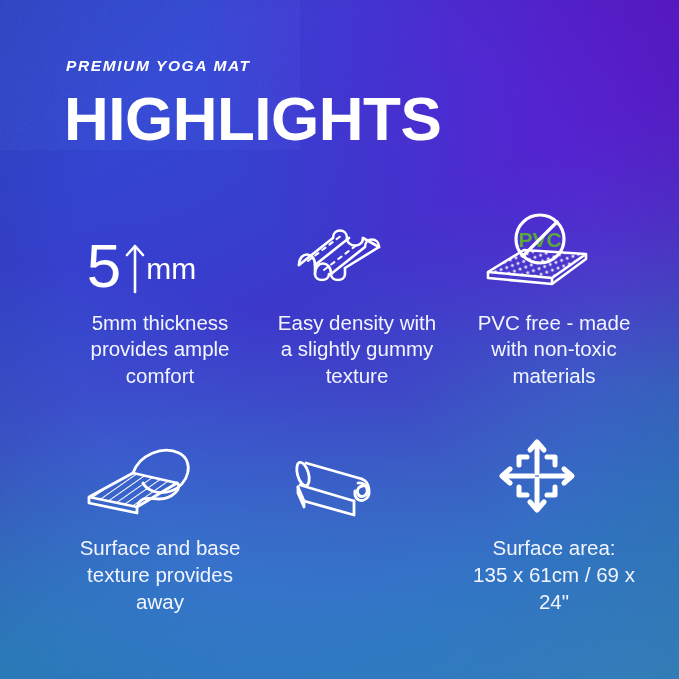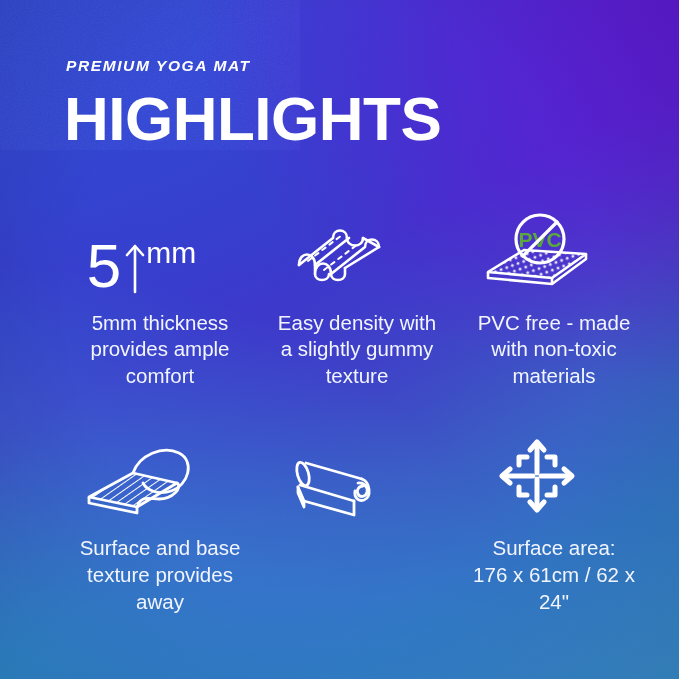--- a/index.html
+++ b/index.html
@@ -97,21 +97,21 @@
     line-height: 0.9;
     font-weight: 300;
     letter-spacing: -1px;
   }
   .mmlbl {
     color: #ffffff;
     font-size: 30px;
     font-weight: 300;
     line-height: 1;
     position: relative;
-    top: 0;
+    top: 16px;
     left: -2px;
   }
   .fivebox { display: flex; align-items: flex-start; }
   .arrowcol { position: relative; top: 4px; margin-left: 2px; }
 </style>
 </head>
 <body>
 
 <div id="poster">
 
@@ -246,18 +246,18 @@
               <polyline points="39,69 46,77 53,69"></polyline>
 
               <line x1="42" y1="43" x2="12" y2="43"></line>
               <polyline points="19,36 11,43 19,50"></polyline>
 
               <line x1="50" y1="43" x2="80" y2="43"></line>
               <polyline points="73,36 81,43 73,50"></polyline>
             </g>
           </svg>
         </div>
-        <div class="caption">Surface area: 176 x 61cm / 62 x 24"</div>
+        <div class="caption">Surface area: 135 x 61cm / 69 x 24"</div>
       </div>
 
     </div>
   </div>
 </div>
 
 </body></html>

